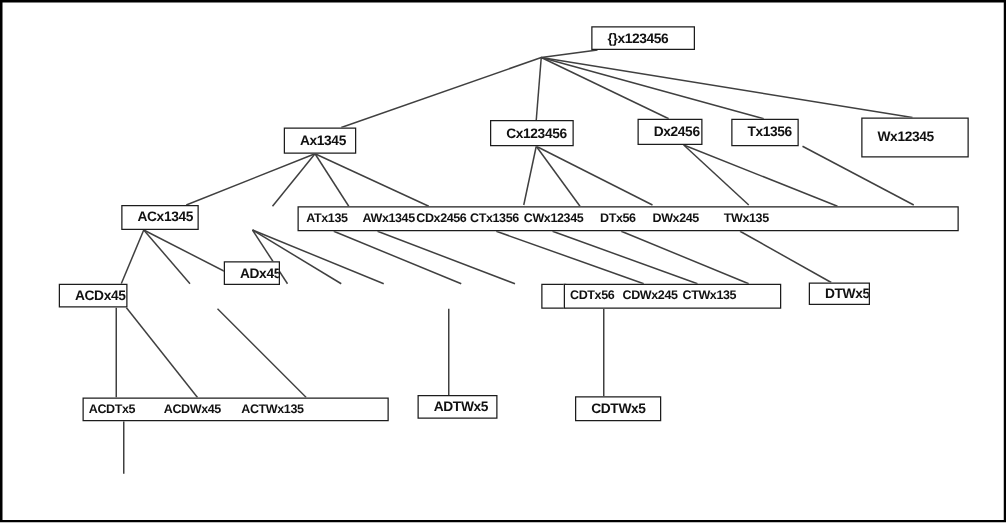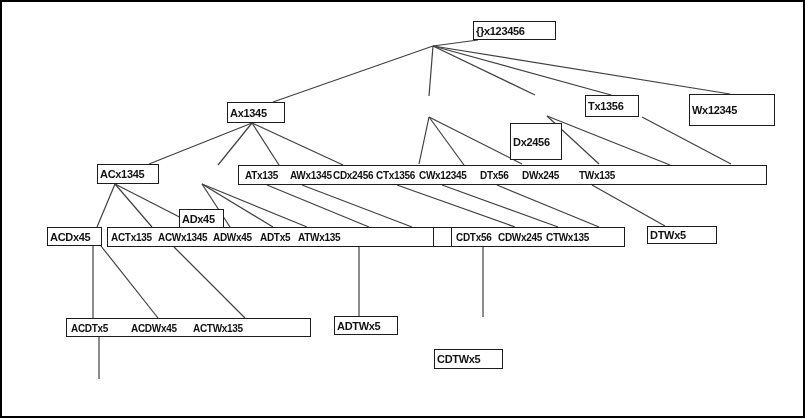--- a/index.html
+++ b/index.html
@@ -7,21 +7,21 @@
     position:relative; width:805px; height:418px; background:#ffffff;
     border:2px solid #000; box-sizing:border-box;
     font-family:"Liberation Sans", sans-serif;
   }
   svg.edges { position:absolute; left:0; top:0; width:805px; height:418px; }
   svg.edges line { stroke:#404040; stroke-width:1.2; }
   .node {
     position:absolute; background:#ffffff; border:1.5px solid #1c1c1c;
     box-sizing:border-box; font-weight:bold; font-size:11px; color:#111;
     letter-spacing:-0.3px; white-space:nowrap; overflow:hidden;
-    display:flex; align-items:center; padding-left:2px;
+    display:flex; align-items:center; padding-left:12px;
   }
   .groupbox { padding-left:0; display:block; }
   .groupbox .lbl {
     position:absolute; top:50%; transform:translateY(-50%);
     font-weight:bold; font-size:10px; color:#111; letter-spacing:-0.3px;
     white-space:nowrap;
   }
 </style>
 </head>
 <body>
@@ -75,21 +75,24 @@
     <line x1="97" y1="335" x2="97" y2="377"></line>
   </svg>
 
   <div class="node" style="left:471px; top:19px; width:83px; height:19px;">
     <span>{}x123456</span>
   </div>
 
   <div class="node" style="left:225px; top:100px; width:58px; height:21px;">
     <span>Ax1345</span>
   </div>
-  <div class="node" style="left:508px; top:93px; width:52px; height:37px;margin-top:28px;">
+  <div class="node" style="left:390px; top:94px; width:67px; height:21px;">
+    <span>Cx123456</span>
+  </div>
+  <div class="node" style="left:508px; top:93px; width:52px; height:21px;">
     <span>Dx2456</span>
   </div>
   <div class="node" style="left:583px; top:93px; width:54px; height:22px;">
     <span>Tx1356</span>
   </div>
   <div class="node" style="left:687px; top:92px; width:86px; height:32px;">
     <span>Wx12345</span>
   </div>
 
   <div class="node" style="left:95px; top:162px; width:62px; height:20px;">
@@ -105,43 +108,36 @@
     <span class="lbl" style="left:137px">CTx1356</span>
     <span class="lbl" style="left:180px">CWx12345</span>
     <span class="lbl" style="left:241px">DTx56</span>
     <span class="lbl" style="left:283px">DWx245</span>
     <span class="lbl" style="left:340px">TWx135</span>
   </div>
 
   <div class="node" style="left:45px; top:225px; width:55px; height:19px;">
     <span>ACDx45</span>
   </div>
-  <div class="node groupbox" style="left:105px; top:225px; width:327px; height:20px;">
-    <span class="lbl" style="left:3px">ACTx135</span>
-    <span class="lbl" style="left:50px">ACWx1345</span>
-    <span class="lbl" style="left:105px">ADWx45</span>
-    <span class="lbl" style="left:152px">ADTx5</span>
-    <span class="lbl" style="left:190px">ATWx135</span>
-  </div>
   <div class="node" style="left:430.5px; top:225px; width:20px; height:20px;"></div>
   <div class="node groupbox" style="left:449px; top:225px; width:174px; height:20px;">
     <span class="lbl" style="left:4px">CDTx56</span>
     <span class="lbl" style="left:46px">CDWx245</span>
     <span class="lbl" style="left:94px">CTWx135</span>
   </div>
-  <div class="node" style="left:645px; top:224px; width:70px; height:18px;">
+  <div class="node" style="left:645px; top:224px; width:49px; height:18px;">
     <span>DTWx5</span>
   </div>
 
   <div class="node groupbox" style="left:64px; top:316px; width:245px; height:19px;">
     <span class="lbl" style="left:4px">ACDTx5</span>
     <span class="lbl" style="left:64px">ACDWx45</span>
     <span class="lbl" style="left:126px">ACTWx135</span>
   </div>
   <div class="node" style="left:332px; top:314px; width:64px; height:19px;">
     <span>ADTWx5</span>
   </div>
-  <div class="node" style="left:432px; top:315px; width:69px; height:20px;margin-top:32px;">
+  <div class="node" style="left:458px; top:315px; width:69px; height:20px;">
     <span>CDTWx5</span>
   </div>
 
 
 </div>
 
 </body></html>

